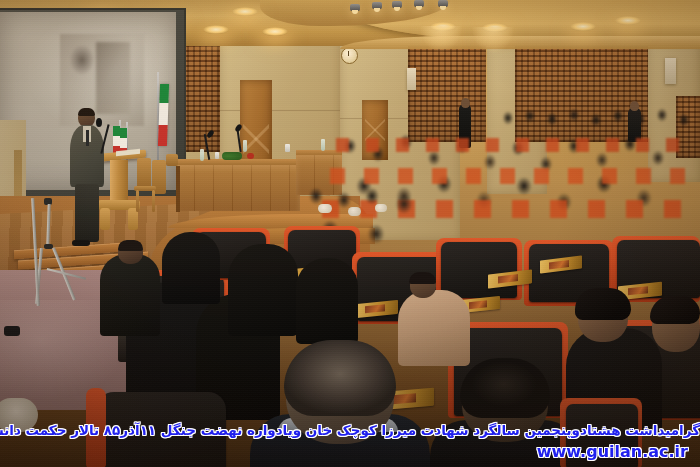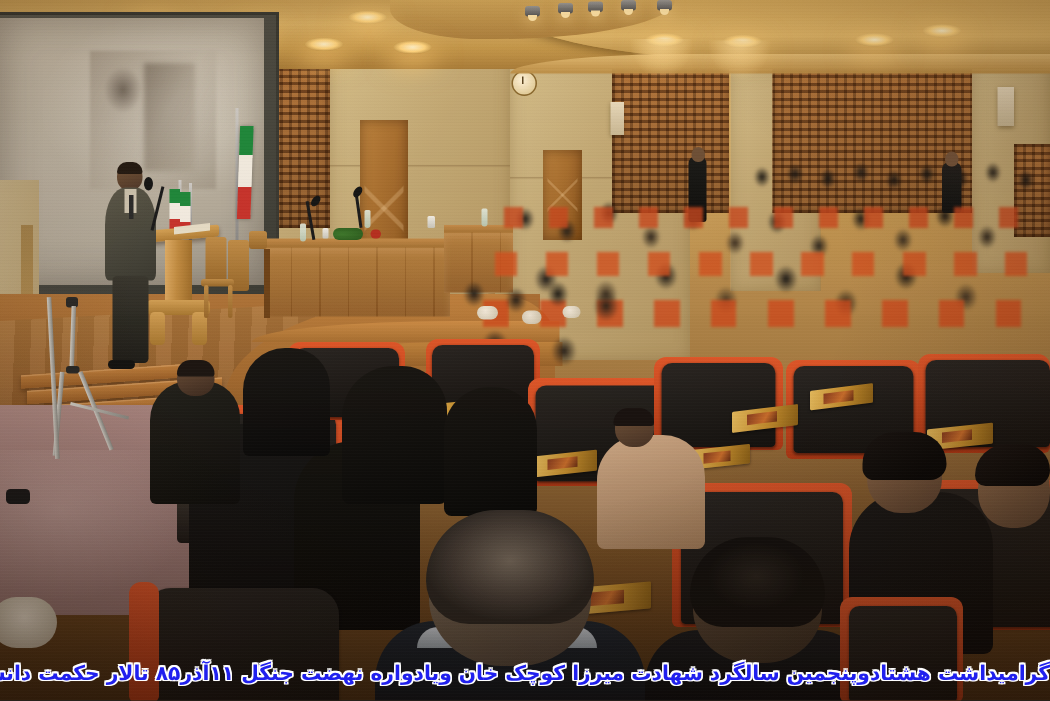--- a/index.html
+++ b/index.html
@@ -616,15 +616,16 @@
 
   <div class="layer seat-back" style="left:96px;top:392px;width:130px;height:76px;border-radius:18px 18px 0 0;"></div>
   <div class="layer seat-trim" style="left:86px;top:388px;width:20px;height:80px;"></div>
 
   <div class="layer warm-cast"></div>
   <div class="layer vignette"></div>
   <div class="layer photo-noise"></div>
 
   <div class="caption-wrap">
     <div class="caption-fa">گرامیداشت هشتادوپنجمین سالگرد شهادت میرزا کوچک خان  ویادواره نهضت جنگل ۱۱آذر۸۵ تالار حکمت  دانشگاه گیلان</div>
+    <div class="caption-url">www.guilan.ac.ir</div>
   </div>
 
 </div>
 
 </body></html>

